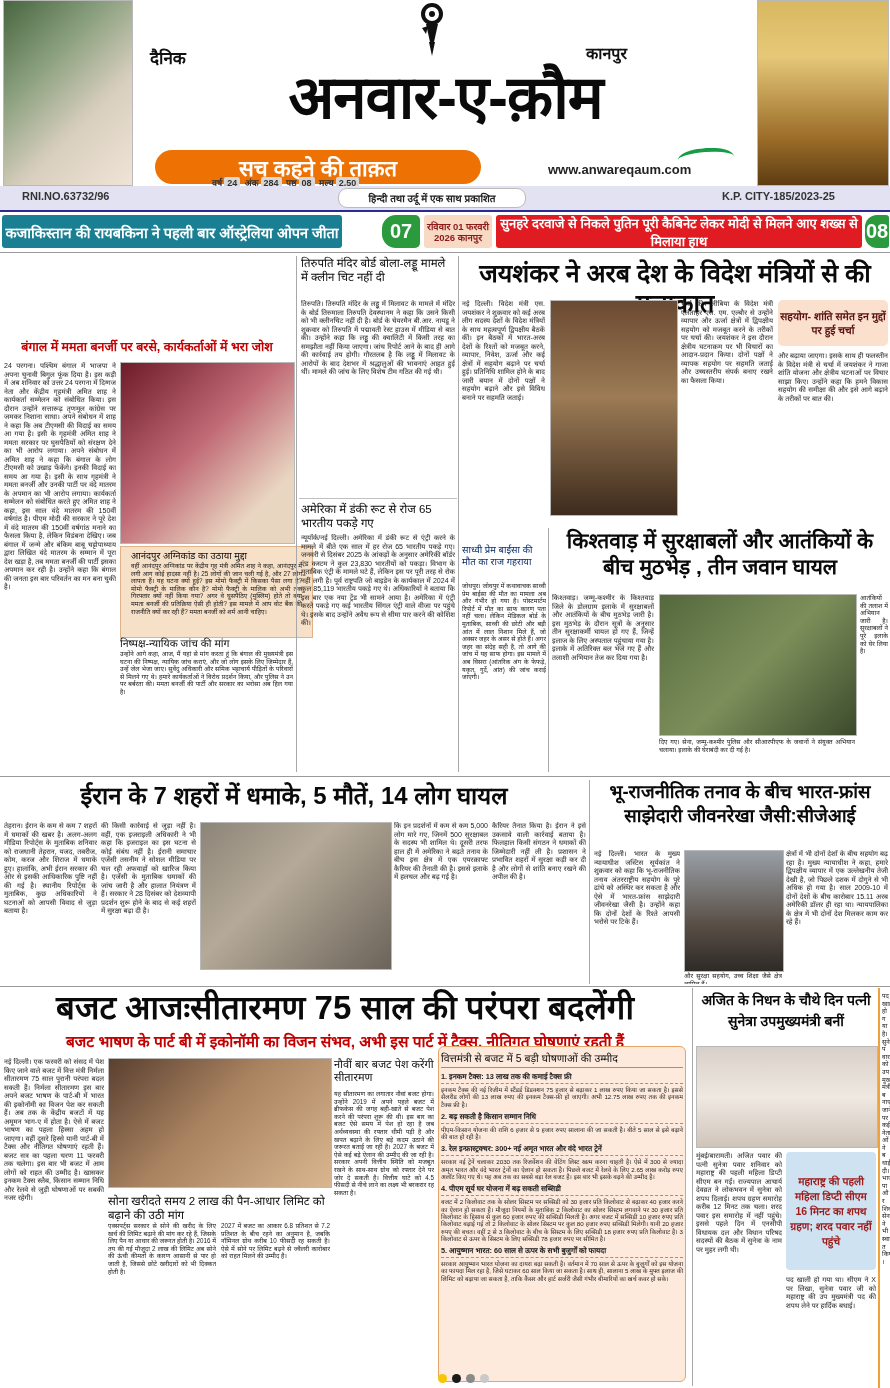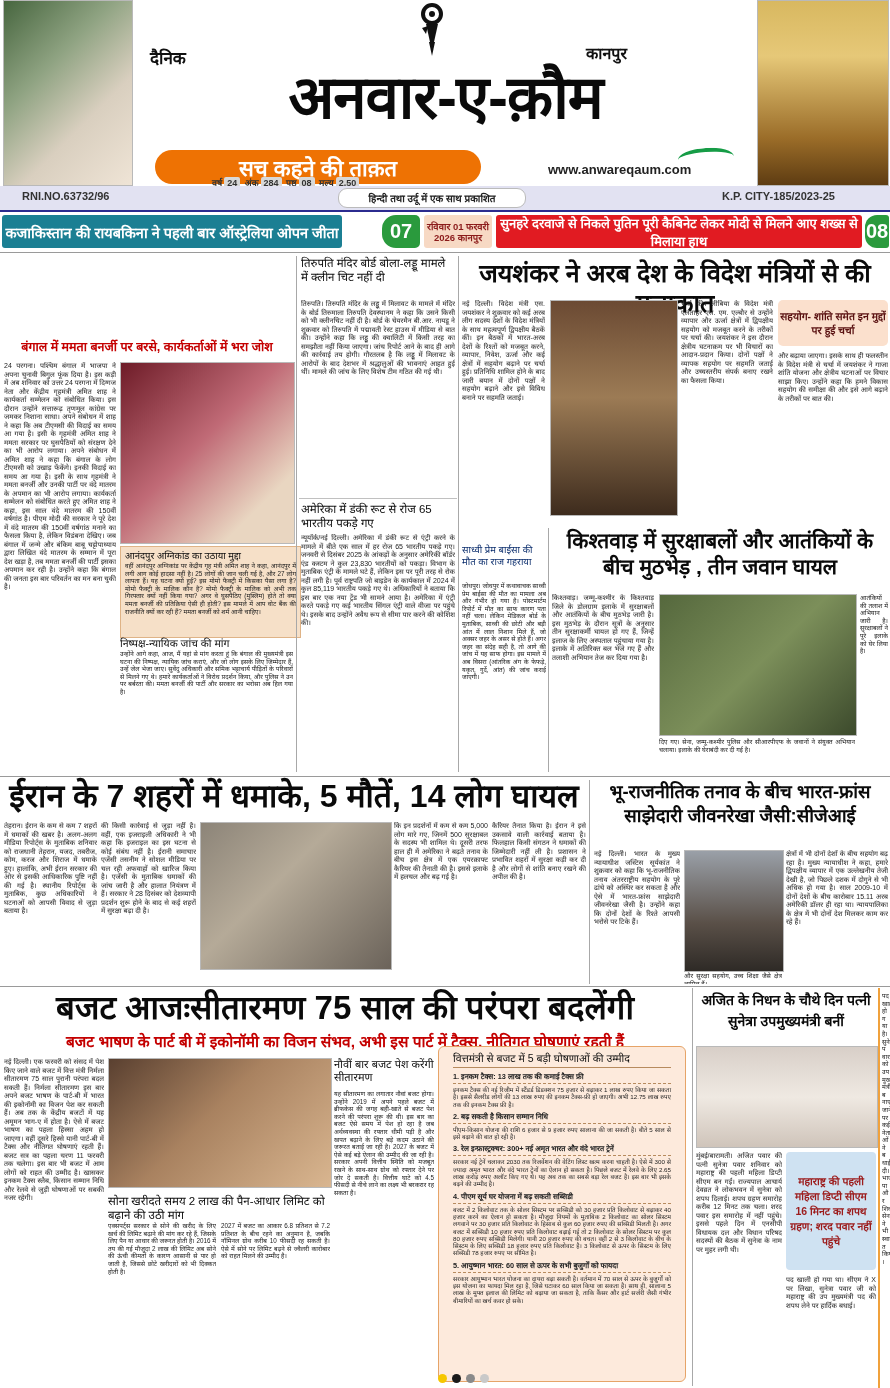--- a/index.html
+++ b/index.html
@@ -70,21 +70,21 @@
   <div class="strip" style="left:496px;top:215px;width:366px;height:33px;background:#e11b22;">
     <span style="font-size:13px;">सुनहरे दरवाजे से निकले पुतिन पूरी कैबिनेट लेकर मोदी से मिलने आए शख्स से मिलाया हाथ</span>
   </div>
   <div class="pagebox" style="left:865px;top:215px;width:24px;height:33px;border-radius:12px 3px 3px 12px;">08</div>
 
   <div class="hr" style="left:0;top:252px;width:890px;"></div>
 
   <div class="abs hd red" style="left:2px;top:338px;width:290px;font-size:12.5px;">बंगाल में ममता बनर्जी पर बरसे, कार्यकर्ताओं में भरा जोश</div>
   <div class="abs t" style="left:4px;top:362px;width:112px;height:408px;">24 परगना। पश्चिम बंगाल में भाजपा ने अपना चुनावी बिगुल फूंक दिया है। इस कड़ी में अब शनिवार को उत्तर 24 परगना में दिग्गज नेता और केंद्रीय गृहमंत्री अमित शाह ने कार्यकर्ता सम्मेलन को संबोधित किया। इस दौरान उन्होंने सत्तारूढ़ तृणमूल कांग्रेस पर जमकर निशाना साधा। अपने संबोधन में शाह ने कहा कि अब टीएमसी की विदाई का समय आ गया है। इसी के गृहमंत्री अमित शाह ने ममता सरकार पर घुसपैठियों को संरक्षण देने का भी आरोप लगाया। अपने संबोधन में अमित शाह ने कहा कि बंगाल के लोग टीएमसी को उखाड़ फेंकेंगे। इनकी विदाई का समय आ गया है। इसी के साथ गृहमंत्री ने ममता बनर्जी और उनकी पार्टी पर वंदे मातरम के अपमान का भी आरोप लगाया। कार्यकर्ता सम्मेलन को संबोधित करते हुए अमित शाह ने कहा, इस साल वंदे मातरम की 150वीं वर्षगांठ है। पीएम मोदी की सरकार ने पूरे देश में वंदे मातरम की 150वीं वर्षगांठ मनाने का फैसला किया है, लेकिन विडंबना देखिए। जब बंगाल में जन्मे और बंकिम बाबू चट्टोपाध्याय द्वारा लिखित वंदे मातरम के सम्मान में पूरा देश खड़ा है, तब ममता बनर्जी की पार्टी इसका अपमान कर रही है। उन्होंने कहा कि बंगाल की जनता इस बार परिवर्तन का मन बना चुकी है।</div>
   <div class="photo" style="left:120px;top:362px;width:173px;height:180px;background:linear-gradient(135deg,#6e1c28,#c06a76 45%,#e9d6c1 80%);"></div>
-  <div class="abs" style="left:120px;top:546px;width:171px;height:86px;background:#f6e0c8;border:1px solid #dfb386;padding:2px 4px;overflow:hidden;">
+  <div class="abs" style="left:120px;top:546px;width:171px;height:86px;background:#f6e0c8;border:1px solid #dfb386;padding:2px 10px;overflow:hidden;">
     <div class="shd" style="font-size:9.5px;">आनंदपुर अग्निकांड का उठाया मुद्दा</div>
     <div class="t6">वहीं आनंदपुर अग्निकांड पर केंद्रीय गृह मंत्री अमित शाह ने कहा, आनंदपुर में लगी आग कोई हादसा नहीं है। 25 लोगों की जान चली गई है, और 27 लोग लापता हैं। यह घटना क्यों हुई? इस मोमो फैक्ट्री में किसका पैसा लगा है? मोमो फैक्ट्री के मालिक कौन है? मोमो फैक्ट्री के मालिक को अभी तक गिरफ्तार क्यों नहीं किया गया? अगर वे घुसपैठिए (मुस्लिम) होते तो क्या ममता बनर्जी की प्रतिक्रिया ऐसी ही होती? इस मामले में आप वोट बैंक की राजनीति क्यों कर रही हैं? ममता बनर्जी को शर्म आनी चाहिए।</div>
   </div>
   <div class="abs shd" style="left:120px;top:636px;width:173px;font-size:10.5px;">निष्पक्ष-न्यायिक जांच की मांग</div>
   <div class="abs t6" style="left:120px;top:650px;width:173px;height:120px;">उन्होंने आगे कहा, आज, मैं यहां से मांग करता हूं कि बंगाल की मुख्यमंत्री इस घटना की निष्पक्ष, न्यायिक जांच कराएं, और जो लोग इसके लिए जिम्मेदार हैं, उन्हें जेल भेजा जाए। सुवेंदु अधिकारी और समिक भट्टाचार्य पीड़ितों के परिवारों से मिलने गए थे। हमारे कार्यकर्ताओं ने विरोध प्रदर्शन किया, और पुलिस ने उन पर बर्बरता की। ममता बनर्जी की पार्टी और सरकार का भरोसा अब हिल गया है।</div>
 
   <div class="vr" style="left:296px;top:256px;height:516px;"></div>
 
   <div class="abs shd" style="left:301px;top:257px;width:154px;font-size:11.5px;line-height:13.5px;">तिरुपति मंदिर बोर्ड बोला-लड्डू मामले में क्लीन चिट नहीं दी</div>
   <div class="abs t" style="left:301px;top:300px;width:154px;height:194px;">तिरुपति। तिरुपति मंदिर के लड्डू में मिलावट के मामले में मंदिर के बोर्ड तिरुमाला तिरुपति देवस्थानम ने कहा कि उसने किसी को भी क्लीनचिट नहीं दी है। बोर्ड के चेयरमैन बी.आर. नायडू ने शुक्रवार को तिरुपति में पद्मावती रेस्ट हाउस में मीडिया से बात की। उन्होंने कहा कि लड्डू की क्वालिटी में किसी तरह का समझौता नहीं किया जाएगा। जांच रिपोर्ट आने के बाद ही आगे की कार्रवाई तय होगी। गौरतलब है कि लड्डू में मिलावट के आरोपों के बाद देशभर में श्रद्धालुओं की भावनाएं आहत हुई थीं। मामले की जांच के लिए विशेष टीम गठित की गई थी।</div>
@@ -109,21 +109,21 @@
   <div class="vr" style="left:548px;top:528px;height:244px;"></div>
 
   <div class="abs hd" style="left:552px;top:528px;width:336px;font-size:21px;line-height:26px;">किश्तवाड़ में सुरक्षाबलों और आतंकियों के बीच मुठभेड़ , तीन जवान घायल</div>
   <div class="abs t" style="left:552px;top:594px;width:102px;height:176px;">किश्तवाड़। जम्मू-कश्मीर के किश्तवाड़ जिले के डोलग्राम इलाके में सुरक्षाबलों और आतंकियों के बीच मुठभेड़ जारी है। इस मुठभेड़ के दौरान सूत्रों के अनुसार तीन सुरक्षाकर्मी घायल हो गए हैं, जिन्हें इलाज के लिए अस्पताल पहुंचाया गया है। इलाके में अतिरिक्त बल भेजे गए हैं और तलाशी अभियान तेज कर दिया गया है।</div>
   <div class="photo" style="left:659px;top:594px;width:196px;height:140px;background:linear-gradient(135deg,#55683d,#7c8f5a 50%,#3c4a2c);"></div>
   <div class="abs t6" style="left:860px;top:594px;width:28px;height:176px;">आतंकियों की तलाश में अभियान जारी है। सुरक्षाबलों ने पूरे इलाके को घेर लिया है।</div>
   <div class="abs t6" style="left:659px;top:738px;width:196px;height:32px;">दिए गए। सेना, जम्मू-कश्मीर पुलिस और सीआरपीएफ के जवानों ने संयुक्त अभियान चलाया। इलाके की घेराबंदी कर दी गई है।</div>
 
   <div class="hr" style="left:0;top:776px;width:890px;"></div>
 
-  <div class="abs hd" style="left:2px;top:779px;width:584px;font-size:32px;line-height:34px;">ईरान के 7 शहरों में धमाके, 5 मौतें, 14 लोग घायल</div>
+  <div class="abs hd" style="left:2px;top:779px;width:584px;font-size:24px;line-height:34px;">ईरान के 7 शहरों में धमाके, 5 मौतें, 14 लोग घायल</div>
   <div class="abs t" style="left:4px;top:822px;width:93px;height:160px;">तेहरान। ईरान के कम से कम 7 शहरों में धमाकों की खबर है। अलग-अलग मीडिया रिपोर्ट्स के मुताबिक शनिवार को राजधानी तेहरान, यजद, तबरीज, कोम, करज और शिराज में धमाके हुए। हालांकि, अभी ईरान सरकार की ओर से इसकी आधिकारिक पुष्टि नहीं की गई है। स्थानीय रिपोर्ट्स के मुताबिक, कुछ अधिकारियों ने घटनाओं को आपसी विवाद से जुड़ा बताया है।</div>
   <div class="abs t" style="left:101px;top:822px;width:95px;height:160px;">की किसी कार्रवाई से जुड़ा नहीं है। वहीं, एक इजराइली अधिकारी ने भी कहा कि इजराइल का इस घटना से कोई संबंध नहीं है। ईरानी समाचार एजेंसी तसनीम ने सोशल मीडिया पर चल रही अफवाहों को खारिज किया है। एजेंसी के मुताबिक धमाकों की जांच जारी है और हालात नियंत्रण में हैं। सरकार ने 28 दिसंबर को देशव्यापी प्रदर्शन शुरू होने के बाद से कई शहरों में सुरक्षा बढ़ा दी है।</div>
   <div class="photo" style="left:200px;top:822px;width:190px;height:146px;background:linear-gradient(135deg,#8c8478,#b5aa98 40%,#6b635a);"></div>
   <div class="abs t" style="left:394px;top:822px;width:94px;height:160px;">कि इन प्रदर्शनों में कम से कम 5,000 लोग मारे गए, जिनमें 500 सुरक्षाबल के सदस्य भी शामिल थे। दूसरी तरफ हाल ही में अमेरिका ने बढ़ते तनाव के बीच इस क्षेत्र में एक एयरक्राफ्ट कैरियर की तैनाती की है। इससे इलाके में हलचल और बढ़ गई है।</div>
   <div class="abs t" style="left:492px;top:822px;width:94px;height:160px;">कैरियर तैनात किया है। ईरान ने इसे उकसावे वाली कार्रवाई बताया है। फिलहाल किसी संगठन ने धमाकों की जिम्मेदारी नहीं ली है। प्रशासन ने प्रभावित शहरों में सुरक्षा कड़ी कर दी है और लोगों से शांति बनाए रखने की अपील की है।</div>
 
   <div class="vr" style="left:589px;top:780px;height:204px;"></div>
 
   <div class="abs hd" style="left:592px;top:780px;width:296px;font-size:18.5px;line-height:24px;">भू-राजनीतिक तनाव के बीच भारत-फ्रांस साझेदारी जीवनरेखा जैसी:सीजेआई</div>
   <div class="abs t" style="left:594px;top:850px;width:86px;height:134px;">नई दिल्ली। भारत के मुख्य न्यायाधीश जस्टिस सूर्यकांत ने शुक्रवार को कहा कि भू-राजनीतिक तनाव अंतरराष्ट्रीय सहयोग के पूरे ढांचे को अस्थिर कर सकता है और ऐसे में भारत-फ्रांस साझेदारी जीवनरेखा जैसी है। उन्होंने कहा कि दोनों देशों के रिश्ते आपसी भरोसे पर टिके हैं।</div>
@@ -136,21 +136,21 @@
   <div class="abs hd" style="left:2px;top:988px;width:686px;font-size:33px;line-height:40px;">बजट आजःसीतारमण 75 साल की परंपरा बदलेंगी</div>
   <div class="abs hd red" style="left:2px;top:1030px;width:686px;font-size:15.5px;">बजट भाषण के पार्ट बी में इकोनॉमी का विजन संभव, अभी इस पार्ट में टैक्स, नीतिगत घोषणाएं रहती हैं</div>
   <div class="abs t" style="left:4px;top:1058px;width:100px;height:326px;">नई दिल्ली। एक फरवरी को संसद में पेश किए जाने वाले बजट में वित्त मंत्री निर्मला सीतारमण 75 साल पुरानी परंपरा बदल सकती हैं। निर्मला सीतारमण इस बार अपने बजट भाषण के पार्ट-बी में भारत की इकोनॉमी का विजन पेश कर सकती हैं। अब तक के केंद्रीय बजटों में यह अमूमन भाग-ए में होता है। ऐसे में बजट भाषण का पहला हिस्सा अहम हो जाएगा। वहीं दूसरे हिस्से यानी पार्ट-बी में टैक्स और नीतिगत घोषणाएं रहती हैं। बजट सत्र का पहला चरण 11 फरवरी तक चलेगा। इस बार भी बजट में आम लोगों को राहत की उम्मीद है। खासकर इनकम टैक्स स्लैब, किसान सम्मान निधि और रेलवे से जुड़ी घोषणाओं पर सबकी नजर रहेगी।</div>
   <div class="photo" style="left:108px;top:1058px;width:222px;height:128px;background:linear-gradient(135deg,#5a4030,#a98260 45%,#d9b690);"></div>
   <div class="abs shd" style="left:108px;top:1194px;width:222px;font-size:11.5px;line-height:14px;">सोना खरीदते समय 2 लाख की पैन-आधार लिमिट को बढ़ाने की उठी मांग</div>
   <div class="abs t6" style="left:108px;top:1222px;width:108px;height:162px;">एक्सपर्ट्स सरकार से सोने की खरीद के लिए खर्च की लिमिट बढ़ाने की मांग कर रहे हैं, जिसके लिए पैन या आधार की जरूरत होती है। 2016 में तय की गई मौजूदा 2 लाख की लिमिट अब सोने की ऊंची कीमतों के कारण आसानी से पार हो जाती है, जिससे छोटे खरीदारों को भी दिक्कत होती है।</div>
   <div class="abs t6" style="left:221px;top:1222px;width:109px;height:162px;">2027 में बजट का आकार 6.8 प्रतिशत से 7.2 प्रतिशत के बीच रहने का अनुमान है, जबकि नॉमिनल ग्रोथ करीब 10 फीसदी रह सकती है। ऐसे में सोने पर लिमिट बढ़ने से ज्वैलरी कारोबार को राहत मिलने की उम्मीद है।</div>
   <div class="abs shd" style="left:334px;top:1058px;width:100px;font-size:11px;line-height:13px;">नौवीं बार बजट पेश करेंगी सीतारमण</div>
   <div class="abs t6" style="left:334px;top:1090px;width:100px;height:294px;">यह सीतारमण का लगातार नौवां बजट होगा। उन्होंने 2019 में अपने पहले बजट में ब्रीफकेस की जगह बही-खाते से बजट पेश करने की परंपरा शुरू की थी। इस बार का बजट ऐसे समय में पेश हो रहा है जब अर्थव्यवस्था की रफ्तार धीमी पड़ी है और खपत बढ़ाने के लिए बड़े कदम उठाने की जरूरत बताई जा रही है। 2027 के बजट में ऐसे कई बड़े ऐलान की उम्मीद की जा रही है। सरकार अपनी वित्तीय स्थिति को मजबूत रखने के साथ-साथ ग्रोथ को रफ्तार देने पर जोर दे सकती है। वित्तीय घाटे को 4.5 फीसदी से नीचे लाने का लक्ष्य भी बरकरार रह सकता है।</div>
 
-  <div class="boxpeach" style="left:438px;top:1046px;width:248px;height:336px;padding:4px 14px;overflow:hidden;box-sizing:border-box;">
+  <div class="boxpeach" style="left:438px;top:1046px;width:248px;height:336px;padding:4px 2px;overflow:hidden;box-sizing:border-box;">
     <div class="shd" style="font-size:10.5px;border-bottom:1px solid #b78b5e;padding-bottom:2px;">वित्तमंत्री से बजट में 5 बड़ी घोषणाओं की उम्मीद</div>
     <div>
       <div class="itemt">1. इनकम टैक्स: 13 लाख तक की कमाई टैक्स फ्री</div>
       <div class="itemb">इनकम टैक्स की नई रिजीम में स्टैंडर्ड डिडक्शन 75 हजार से बढ़ाकर 1 लाख रुपए किया जा सकता है। इससे सैलरीड लोगों की 13 लाख रुपए की इनकम टैक्स-फ्री हो जाएगी। अभी 12.75 लाख रुपए तक की इनकम टैक्स फ्री है।</div>
     </div>
     <div>
       <div class="itemt">2. बढ़ सकती है किसान सम्मान निधि</div>
       <div class="itemb">पीएम-किसान योजना की राशि 6 हजार से 9 हजार रुपए सालाना की जा सकती है। बीते 5 साल से इसे बढ़ाने की बात हो रही है।</div>
     </div>
     <div>

